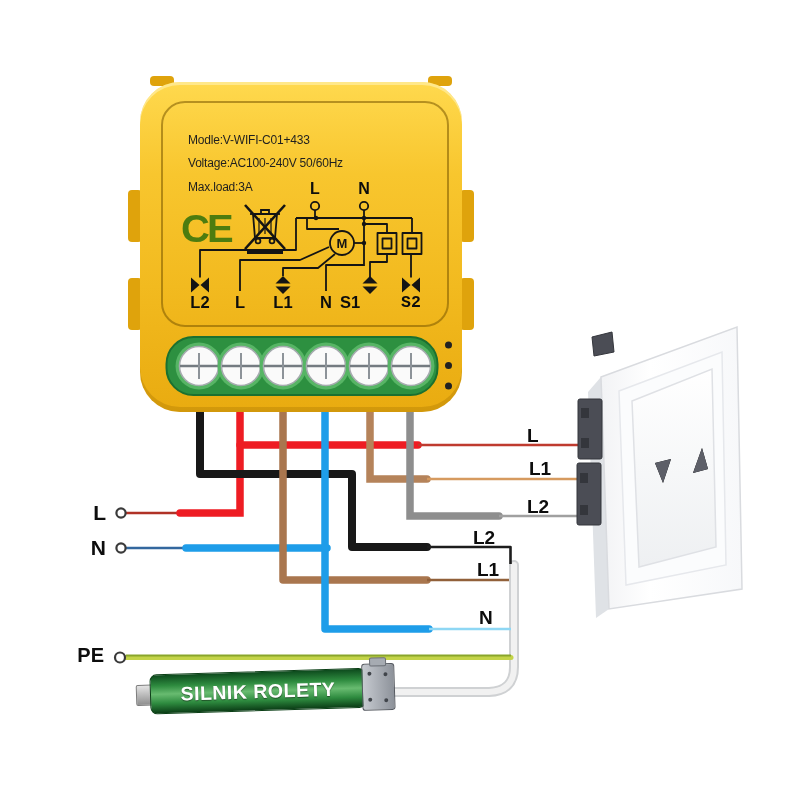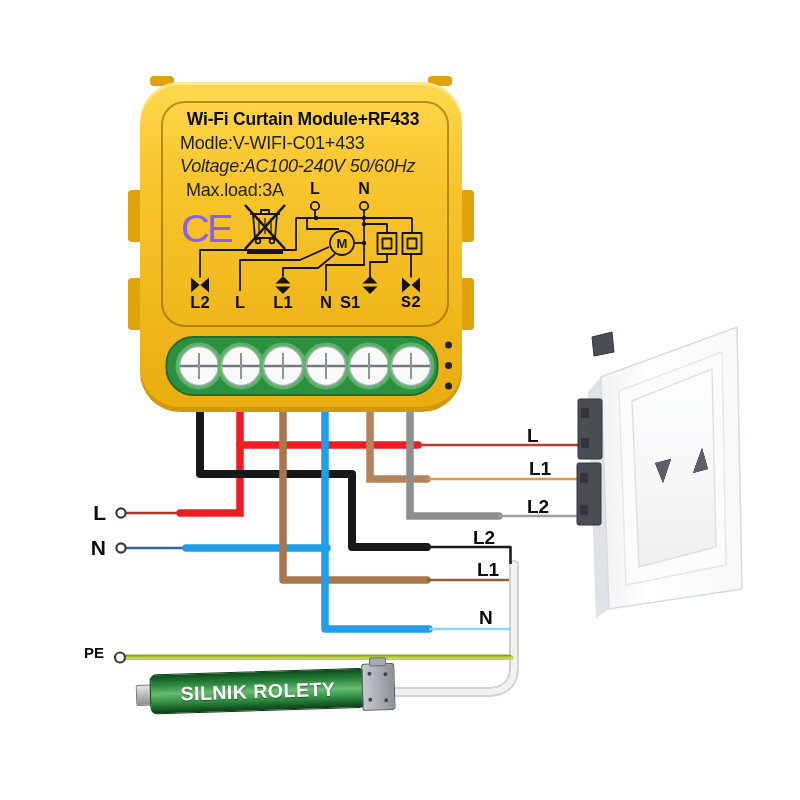--- a/index.html
+++ b/index.html
@@ -8,32 +8,32 @@
   .layer{position:absolute;left:0;top:0;}
   
   .side-tab{position:absolute;background:#dfa30c;border-radius:4px;}
   .module{position:absolute;left:140px;top:82px;width:322px;height:330px;border-radius:40px;
     background:linear-gradient(180deg,#ffd94e 0%,#f8c62e 28%,#f2ba1f 62%,#e9ab10 100%);
     box-shadow:inset 0 -5px 0 rgba(160,110,0,.30), inset 0 3px 0 rgba(255,240,170,.65);}
   .inner-panel{position:absolute;left:21px;top:19px;width:284px;height:222px;
     border:2px solid rgba(122,88,0,.55);border-radius:24px;}
   .m-title{position:absolute;left:18px;top:27px;width:290px;text-align:center;
     font-size:17.5px;font-weight:bold;color:#0b0b0b;letter-spacing:-0.2px;}
-  .m-line{position:absolute;left:40px;font-size:18px;color:#1f1f1f;letter-spacing:-0.2px;}
-  .m-model{top:51px;} .m-volt{top:74px;font-style:italic;} .m-load{top:98px;margin-left:6px;}
-  .ce{position:absolute;left:181px;top:206px;font-size:40px;font-weight:normal;color:#8b5cf6;
+  .m-line{position:absolute;left:48px;font-size:12px;color:#1f1f1f;letter-spacing:-0.2px;}
+  .m-model{top:51px;} .m-volt{top:74px;} .m-load{top:98px;}
+  .ce{position:absolute;left:181px;top:206px;font-size:40px;font-weight:bold;color:#4d7c0f;
       letter-spacing:-3px;transform:scaleY(.98);}
   
   .lbl{position:absolute;font-weight:bold;color:#0d0d0d;white-space:nowrap;}
   .lbl.c{transform:translateX(-50%);}
   .term-lbl{font-size:16.5px;}
   .pin-lbl{font-size:16px;}
   .mid-lbl{font-size:19px;}
   .house-lbl{font-size:21px;width:36px;text-align:right;}
-  .pe-lbl{font-size:15px;width:46px;text-align:right;}
+  .pe-lbl{font-size:20px;width:46px;text-align:right;}
   
   .motor{position:absolute;left:136px;top:668px;width:262px;height:54px;
          transform:rotate(-1.8deg);transform-origin:0 50%;}
   .motor .shaft{position:absolute;left:0;top:17px;width:16px;height:19px;border-radius:2px;
     background:linear-gradient(180deg,#e4e4e4,#8f8f8f);border:1px solid #7b7b7b;}
   .motor .tube{position:absolute;left:14px;top:7px;width:214px;height:38px;border-radius:7px;
     background:linear-gradient(180deg,#0d4a1d 0%,#2e8b3f 28%,#68bb70 50%,#2e8b3f 74%,#0b3d16 100%);
     border:1px solid #0b3f16;}
   .motor .tube span{display:block;text-align:center;line-height:38px;font-size:19.5px;
     font-weight:bold;color:#fff;letter-spacing:.5px;text-shadow:0 1px 1px rgba(0,0,0,.45);}
@@ -107,21 +107,20 @@
 
   <div class="side-tab" style="left:128px;top:190px;width:14px;height:52px;"></div>
   <div class="side-tab" style="left:128px;top:278px;width:14px;height:52px;"></div>
   <div class="side-tab" style="left:460px;top:190px;width:14px;height:52px;"></div>
   <div class="side-tab" style="left:460px;top:278px;width:14px;height:52px;"></div>
   <div class="side-tab" style="left:150px;top:76px;width:24px;height:10px;"></div>
   <div class="side-tab" style="left:428px;top:76px;width:24px;height:10px;"></div>
 
   <div class="module">
     <div class="inner-panel"></div>
-    <div class="m-title">Wi-Fi Curtain Module+RF433</div>
     <div class="m-line m-model">Modle:V-WIFI-C01+433</div>
     <div class="m-line m-volt">Voltage:AC100-240V 50/60Hz</div>
     <div class="m-line m-load">Max.load:3A</div>
   </div>
   <span class="ce" style="position:absolute;">CE</span>
 
   <svg class="layer" width="800" height="800">
     <defs>
       <linearGradient id="plateG" x1="0" y1="0" x2="1" y2="0">
         <stop offset="0" stop-color="#f2f3f5"></stop>

